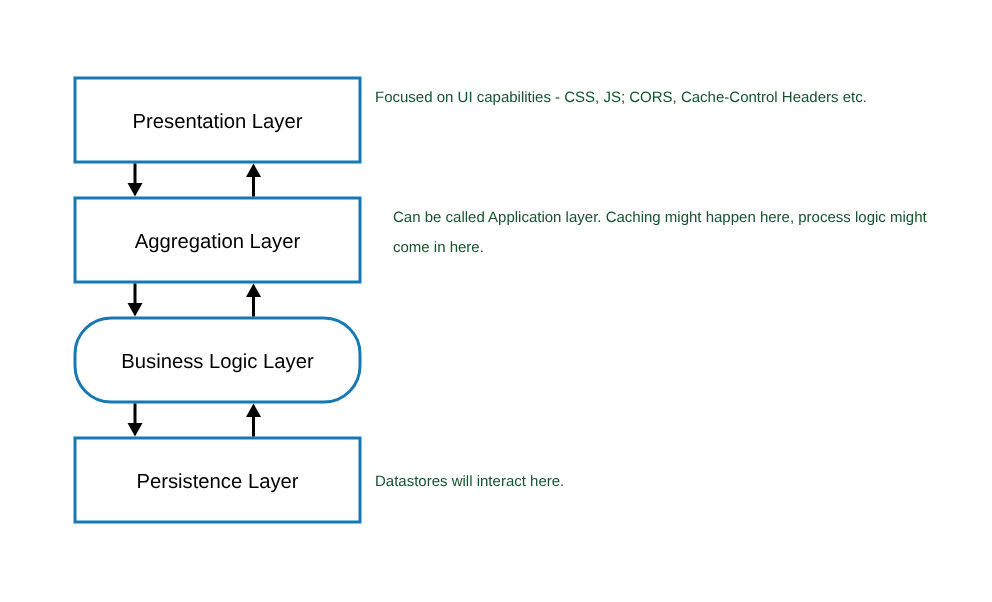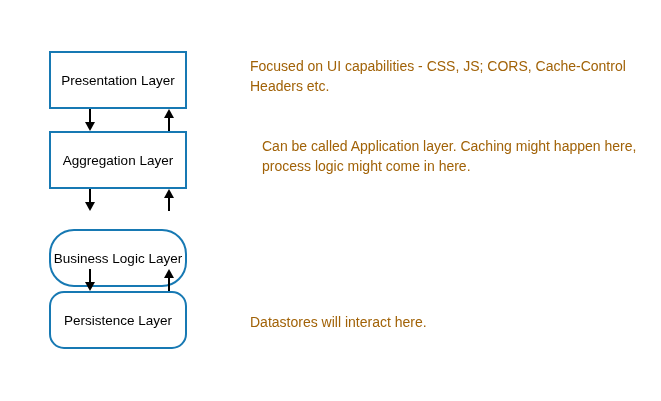--- a/index.html
+++ b/index.html
@@ -6,32 +6,32 @@
   .canvas{
     position:relative;
     width:661px;height:401px;
     background:#ffffff;
     font-family:"Liberation Sans", sans-serif;
     color:#000000;
     overflow:hidden;
   }
   .layer-box{
     position:absolute;
-    left:49px;width:138px;height:58px;
+    left:49px;width:192px;height:58px;
     box-sizing:border-box;
     border:2px solid #1779b3;
     background:#ffffff;
     display:flex;align-items:center;justify-content:center;
     font-size:13.5px;
     text-align:center;
     white-space:nowrap;
   }
   .box-1{top:51px;}
   .box-2{top:131px;}
-  .box-3{top:229px;border-radius:25px;}
+  .box-3{top:211px;border-radius:25px;}
   .box-4{top:291px;}
   .gap{
     position:absolute;
     left:49px;width:162px;height:22px;
   }
   .gap-1{top:109px;}
   .gap-2{top:189px;}
   .gap-3{top:269px;}
   .arrow{
     position:absolute;top:0;
@@ -52,44 +52,44 @@
   }
   .head-up{
     width:0;height:0;
     border-left:5px solid transparent;
     border-right:5px solid transparent;
     border-bottom:9px solid #000000;
   }
   .description{
     position:absolute;
     left:250px;width:380px;
-    font-size:14px;
+    font-size:10px;
     line-height:20px;
-    color:#a16207;
+    color:#14532d;
   }
   .desc-1{top:56px;}
   .desc-2{top:136px;margin-left:12px;}
   .desc-3{top:216px;}
   .desc-4{top:312px;}
 </style>
 </head>
 <body>
 
 <div class="canvas">
 
   <div class="layer-box box-1" style="border-color: rgb(23, 121, 179);">
     <span>Presentation Layer</span>
   </div>
   <div class="layer-box box-2" style="border-color: rgb(23, 121, 179); text-align: right;">
     <span>Aggregation Layer</span>
   </div>
   <div class="layer-box box-3" style="border-color: rgb(23, 121, 179);">
     <span>Business Logic Layer</span>
   </div>
-  <div class="layer-box box-4" style="border-color: rgb(23, 121, 179); border-radius: 15px;">
+  <div class="layer-box box-4" style="border-color: rgb(23, 121, 179);">
     <span>Persistence Layer</span>
   </div>
 
   <div class="gap gap-1">
     <div class="arrow down">
       <div class="shaft"></div>
       <div class="head-down"></div>
     </div>
     <div class="arrow up">
       <div class="head-up"></div>

